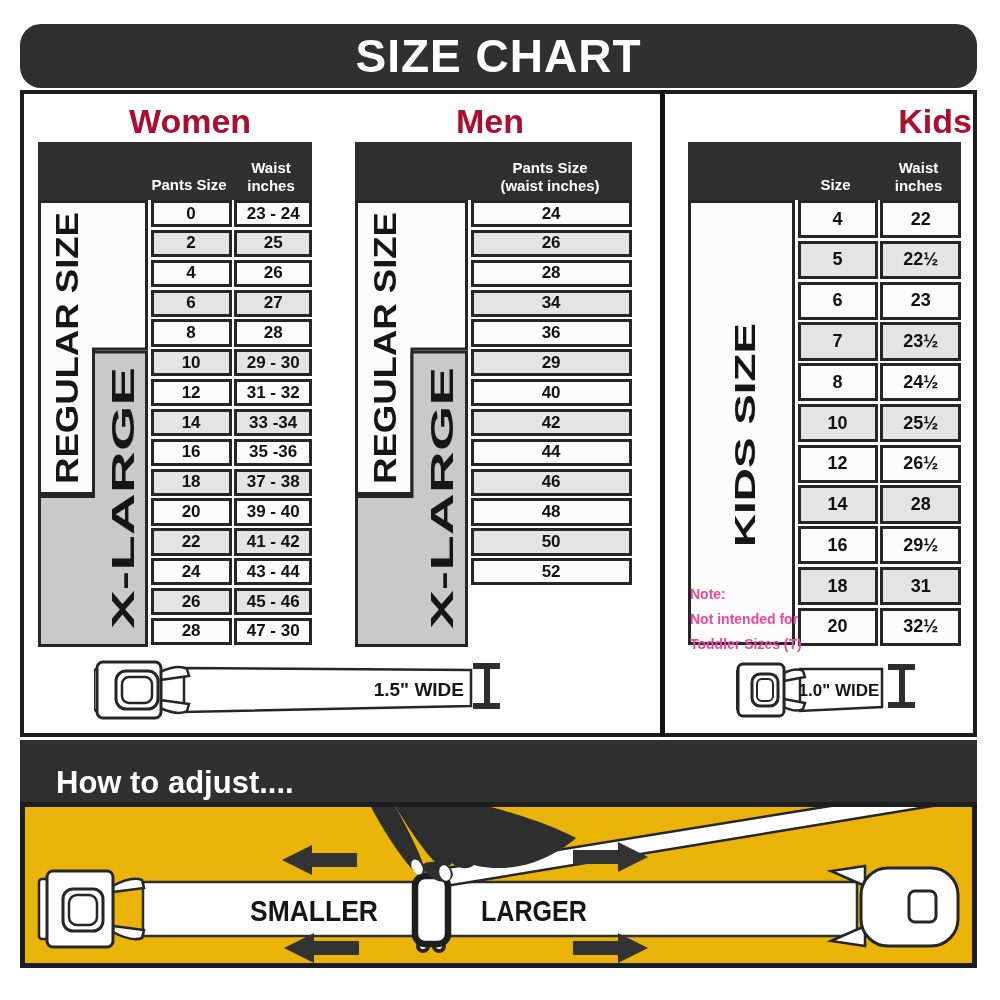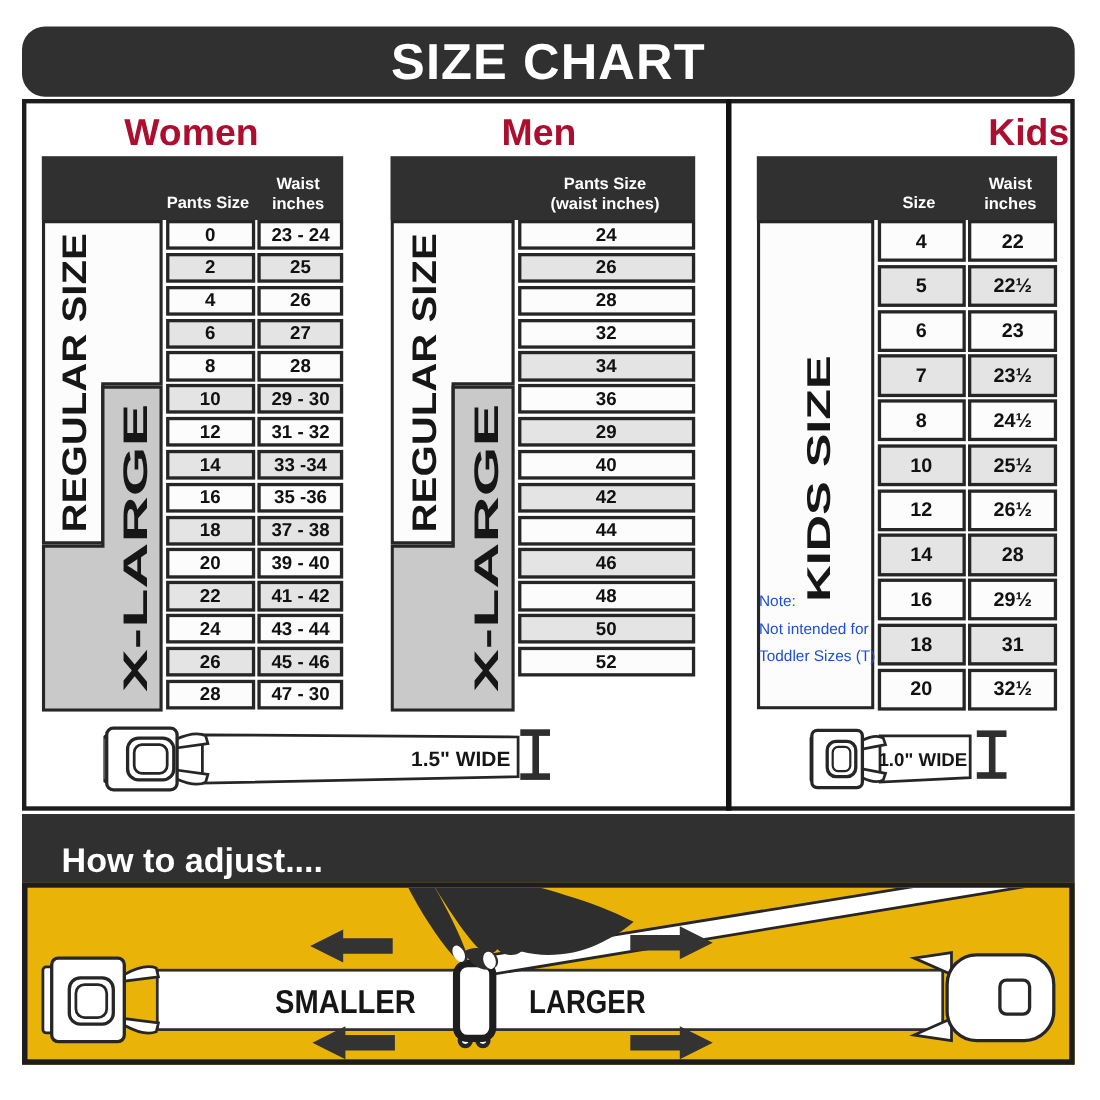--- a/index.html
+++ b/index.html
@@ -12,21 +12,21 @@
     display:flex; align-items:center; justify-content:center;border-radius:21px; }
   .banner span { color:#fff; font-size:46px; font-weight:bold; letter-spacing:1px; }
 
   
   .main-panel { left:20px; top:90px; width:957px; height:647px;
     border:4px solid #1d1d1d; background:#fff; }
   .divider { left:636px; top:-4px; width:5px; height:647px; background:#111; position:absolute; }
 
   .section-heading { position:absolute; top:8px; font-weight:bold; font-size:34px;
     color:#ab0e2f; text-align:center; }
-  #women-heading { left:0; width:300px; }
+  #women-heading { left:16px; width:300px; }
   #men-heading   { left:330px; width:272px; }
   #kids-heading  { left:640px; width:308px;text-align:right; }
 
   .size-table { position:absolute; top:48px; }
   #women-table { left:14px;  width:274px; height:505px; }
   #men-table   { left:331px; width:277px; height:505px; }
   #kids-table  { left:664px; width:273px; height:503px; }
 
   .thead { position:absolute; left:0; top:0; height:58px; background:#303030; }
   #women-table .thead { width:274px; }
@@ -53,22 +53,22 @@
     justify-content:center; font-weight:bold; font-size:17px; color:#111; }
   .trow.alt .cell { background:#e4e4e4; }
   #women-table .c-size  { width:81px; }
   #women-table .c-waist { width:78px; }
   #men-table   .c-size  { width:161px; }
   #kids-table  .c-size  { width:80px;  font-size:18px; }
   #kids-table  .c-waist { width:81px;  font-size:18px; }
 
   svg text { font-family:"Liberation Sans", sans-serif; font-weight:bold; fill:#161616; }
 
-  .note { position:absolute; left:666px; top:440px; width:132px; font-size:14px;
-    font-weight:normal; color:#1d4ed8; line-height:1.8; }
+  .note { position:absolute; left:666px; top:488px; width:132px; font-size:14px;
+    font-weight:bold; color:#ec4899; line-height:1.8; }
 
   .belt { position:absolute; top:561px; }
   #adult-belt { left:70px; width:410px; height:65px; }
   #kids-belt  { left:712px; width:190px; height:65px; }
 
   
   .adjust-bar { left:20px; top:740px; width:957px; height:62px; background:#303030;
     display:flex; align-items:center; padding-left:36px; }
   .adjust-bar span { color:#fff; font-size:31px; font-weight:bold;margin-top:24px; }
   .illus-panel { left:20px; top:802px; width:957px; height:166px;
@@ -181,23 +181,20 @@
     </svg>
     <div class="rows">
         <div class="trow">
           <div class="cell c-size">24</div>
         </div>
         <div class="trow alt">
           <div class="cell c-size">26</div>
         </div>
         <div class="trow">
           <div class="cell c-size">28</div>
-        </div>
-        <div class="trow">
-          <div class="cell c-size">32</div>
         </div>
         <div class="trow alt">
           <div class="cell c-size">34</div>
         </div>
         <div class="trow">
           <div class="cell c-size">36</div>
         </div>
         <div class="trow alt">
           <div class="cell c-size">29</div>
         </div>

